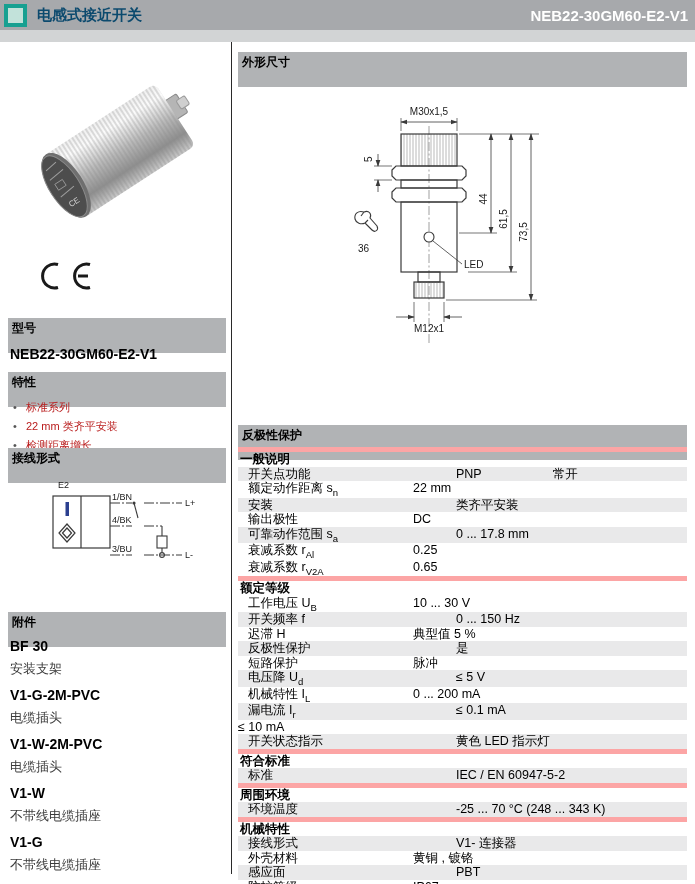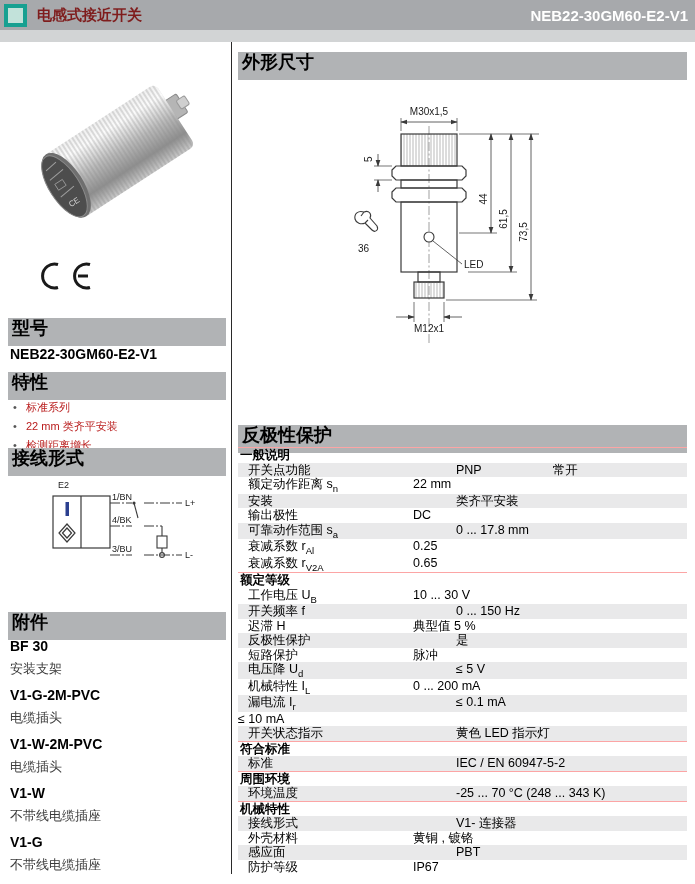--- a/index.html
+++ b/index.html
@@ -5,30 +5,30 @@
   * { box-sizing: border-box; margin: 0; padding: 0; }
   html,body { width: 695px; height: 884px; background: #fff; overflow: hidden;
     font-family: "Liberation Sans", "DejaVu Sans", sans-serif; color: #000; }
   .page { position: relative; width: 695px; height: 884px; background: #fff; }
 
   
   .topbar { position: absolute; top:0; left:0; width:695px; height:30px;
     background:#a7a9ac; display:flex; align-items:center; }
   .brand-sq { width:23px; height:23px; margin-left:4px; background:#c2e2da;
     border:4px solid #17a091; }
-  .topbar-title { color:#7f1d1d; font-weight:bold; font-size:15px; margin-left:10px; }
+  .topbar-title { color:#0c4a6e; font-weight:bold; font-size:15px; margin-left:10px; }
   .topbar-model { margin-left:auto; margin-right:7px; color:#fff; font-weight:bold; font-size:15px; }
   .substrip { position:absolute; top:30px; left:0; width:695px; height:12px; background:#d2d4d5; }
   .vdivider { position:absolute; left:231px; top:42px; height:832px; width:1px; background:#2a2a2a; }
 
   
   .leftcol { position:absolute; left:8px; top:42px; width:218px; height:842px; }
   .rightcol { position:absolute; left:238px; top:42px; width:449px; height:842px; }
 
-  .secbar { background:#b1b3b5; font-weight:bold; font-size:18px; height:28px;
+  .secbar { background:#b1b3b5; font-weight:bold; font-size:12px; height:35px;
     line-height:20px; padding-left:4px; color:#000; }
 
   
   .photo-wrap { position:absolute; top:14px; left:26px; width:170px; height:200px; }
   .ce-wrap { position:absolute; top:218px; left:26px; width:70px; height:34px; }
   .bar-model { position:absolute; top:276px; left:0; width:218px; }
   .model-text { position:absolute; top:304px; left:2px; font-weight:bold; font-size:14px; }
   .bar-features { position:absolute; top:330px; left:0; width:218px; }
   .features-list { position:absolute; top:356px; left:2px; list-style:none; }
   .features-list li { font-size:11px; line-height:19px; padding-left:16px; position:relative; color:#b91c1c;}
@@ -44,21 +44,21 @@
   .bar-dims { position:absolute; top:10px; left:0; width:449px; }
   .dims-wrap { position:absolute; top:62px; left:96px; width:300px; height:300px; }
   .bar-tech { position:absolute; top:383px; left:0; width:449px; }
   .tech-table { position:absolute; top:405px; left:0; width:449px; }
   .trow { display:flex; align-items:flex-start; font-size:12.5px; line-height:12.5px;
     padding:1px 0 1px 0; min-height:14.5px; }
   .trow .lwrap { flex:0 0 175px; padding-left:10px; }
   .trow sub { font-size:9.5px; line-height:9px; }
   .trow .tval2 { margin-left:28px; }
   .trow.g { background:#e9e9ea;gap:43px; }
-  .trow.sec { font-weight:bold; border-top:1px solid #fca5a5; padding-left:2px; }
+  .trow.sec { font-weight:bold; border-top:5px solid #fca5a5; padding-left:2px; }
   .trow.sec .lwrap { padding-left:0; }
 
   svg text { font-family:"Liberation Sans","DejaVu Sans",sans-serif; }
 </style>
 </head>
 <body>
 
 <div class="page">
 
   <div class="topbar">

